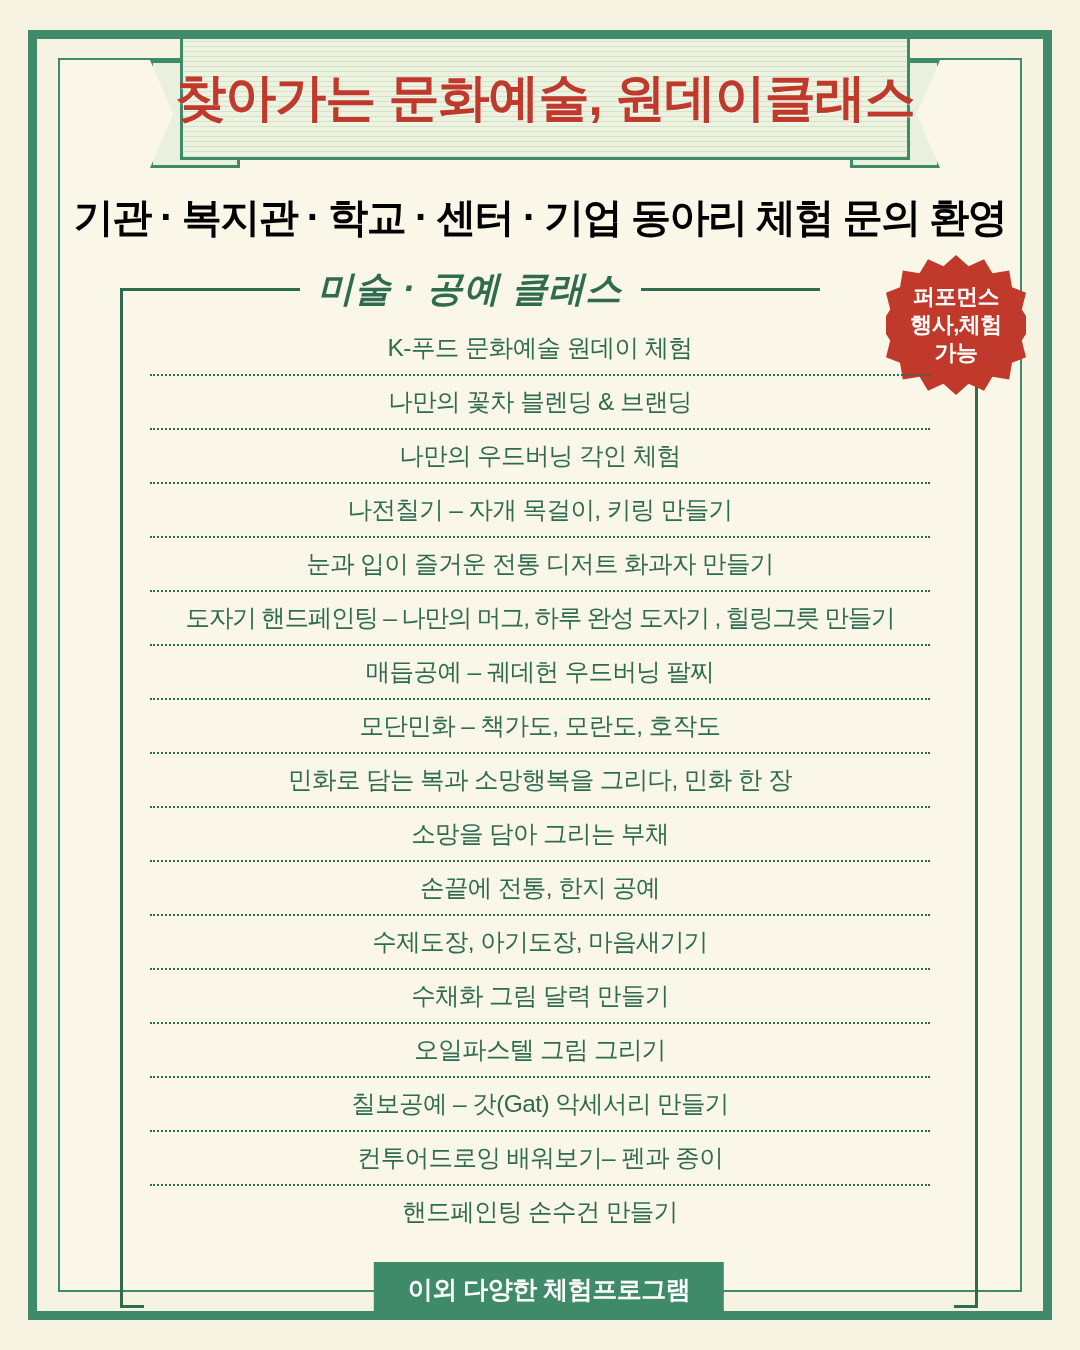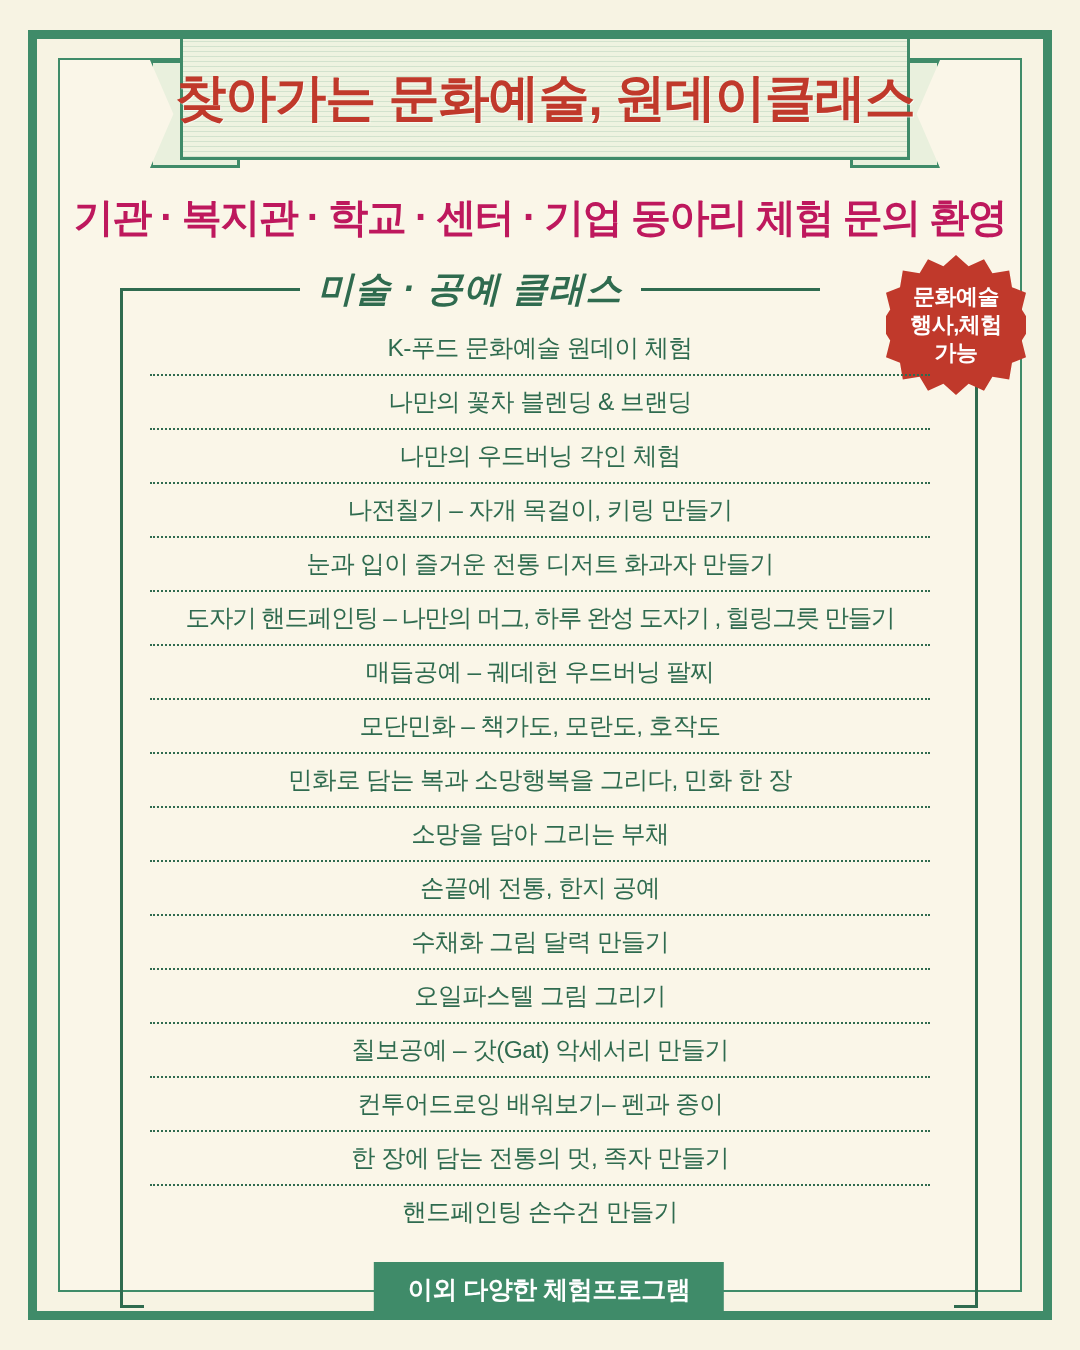--- a/index.html
+++ b/index.html
@@ -95,21 +95,21 @@
 
   
   .subtitle {
     position: absolute;
     left: 0;
     top: 190px;
     width: 1080px;
     text-align: center;
     font-size: 40px;
     font-weight: bold;
-    color: #be185d;
+    color: #000000;
     letter-spacing: -1.5px;
     white-space: nowrap;
   }
 
   
   .section-head {
     position: absolute;
     left: 120px;
     top: 262px;
     width: 700px;
@@ -243,40 +243,40 @@
   <div class="section-head">
     <div class="rule"></div>
     <div class="section-title">미술 · 공예 클래스</div>
     <div class="rule"></div>
   </div>
 
   <div class="bracket"></div>
   <div class="bracket-r"></div>
 
   <div class="badge">
-    <span>문화예술</span>
+    <span>퍼포먼스</span>
     <span>행사,체험</span>
     <span>가능</span>
   </div>
 
   <div class="class-list">
     <div class="class-item">K-푸드 문화예술 원데이 체험</div>
     <div class="class-item">나만의 꽃차 블렌딩 &amp; 브랜딩</div>
     <div class="class-item">나만의 우드버닝 각인 체험</div>
     <div class="class-item">나전칠기 – 자개 목걸이, 키링 만들기</div>
     <div class="class-item">눈과 입이 즐거운 전통 디저트 화과자 만들기</div>
     <div class="class-item wide">도자기 핸드페인팅 – 나만의 머그, 하루 완성 도자기 , 힐링그릇 만들기</div>
     <div class="class-item">매듭공예 – 궤데헌 우드버닝 팔찌</div>
     <div class="class-item">모단민화 – 책가도, 모란도, 호작도</div>
     <div class="class-item">민화로 담는 복과 소망행복을 그리다, 민화 한 장</div>
     <div class="class-item">소망을 담아 그리는 부채</div>
     <div class="class-item">손끝에 전통, 한지 공예</div>
+    <div class="class-item">수제도장, 아기도장, 마음새기기</div>
     <div class="class-item">수채화 그림 달력 만들기</div>
     <div class="class-item">오일파스텔 그림 그리기</div>
     <div class="class-item">칠보공예 – 갓(Gat) 악세서리 만들기</div>
     <div class="class-item">컨투어드로잉 배워보기– 펜과 종이</div>
-    <div class="class-item">한 장에 담는 전통의 멋, 족자 만들기</div>
     <div class="class-item">핸드페인팅 손수건 만들기</div>
   </div>
 
   <div class="footer-btn">이외 다양한 체험프로그램</div>
 
 </div>
 
 </body></html>

